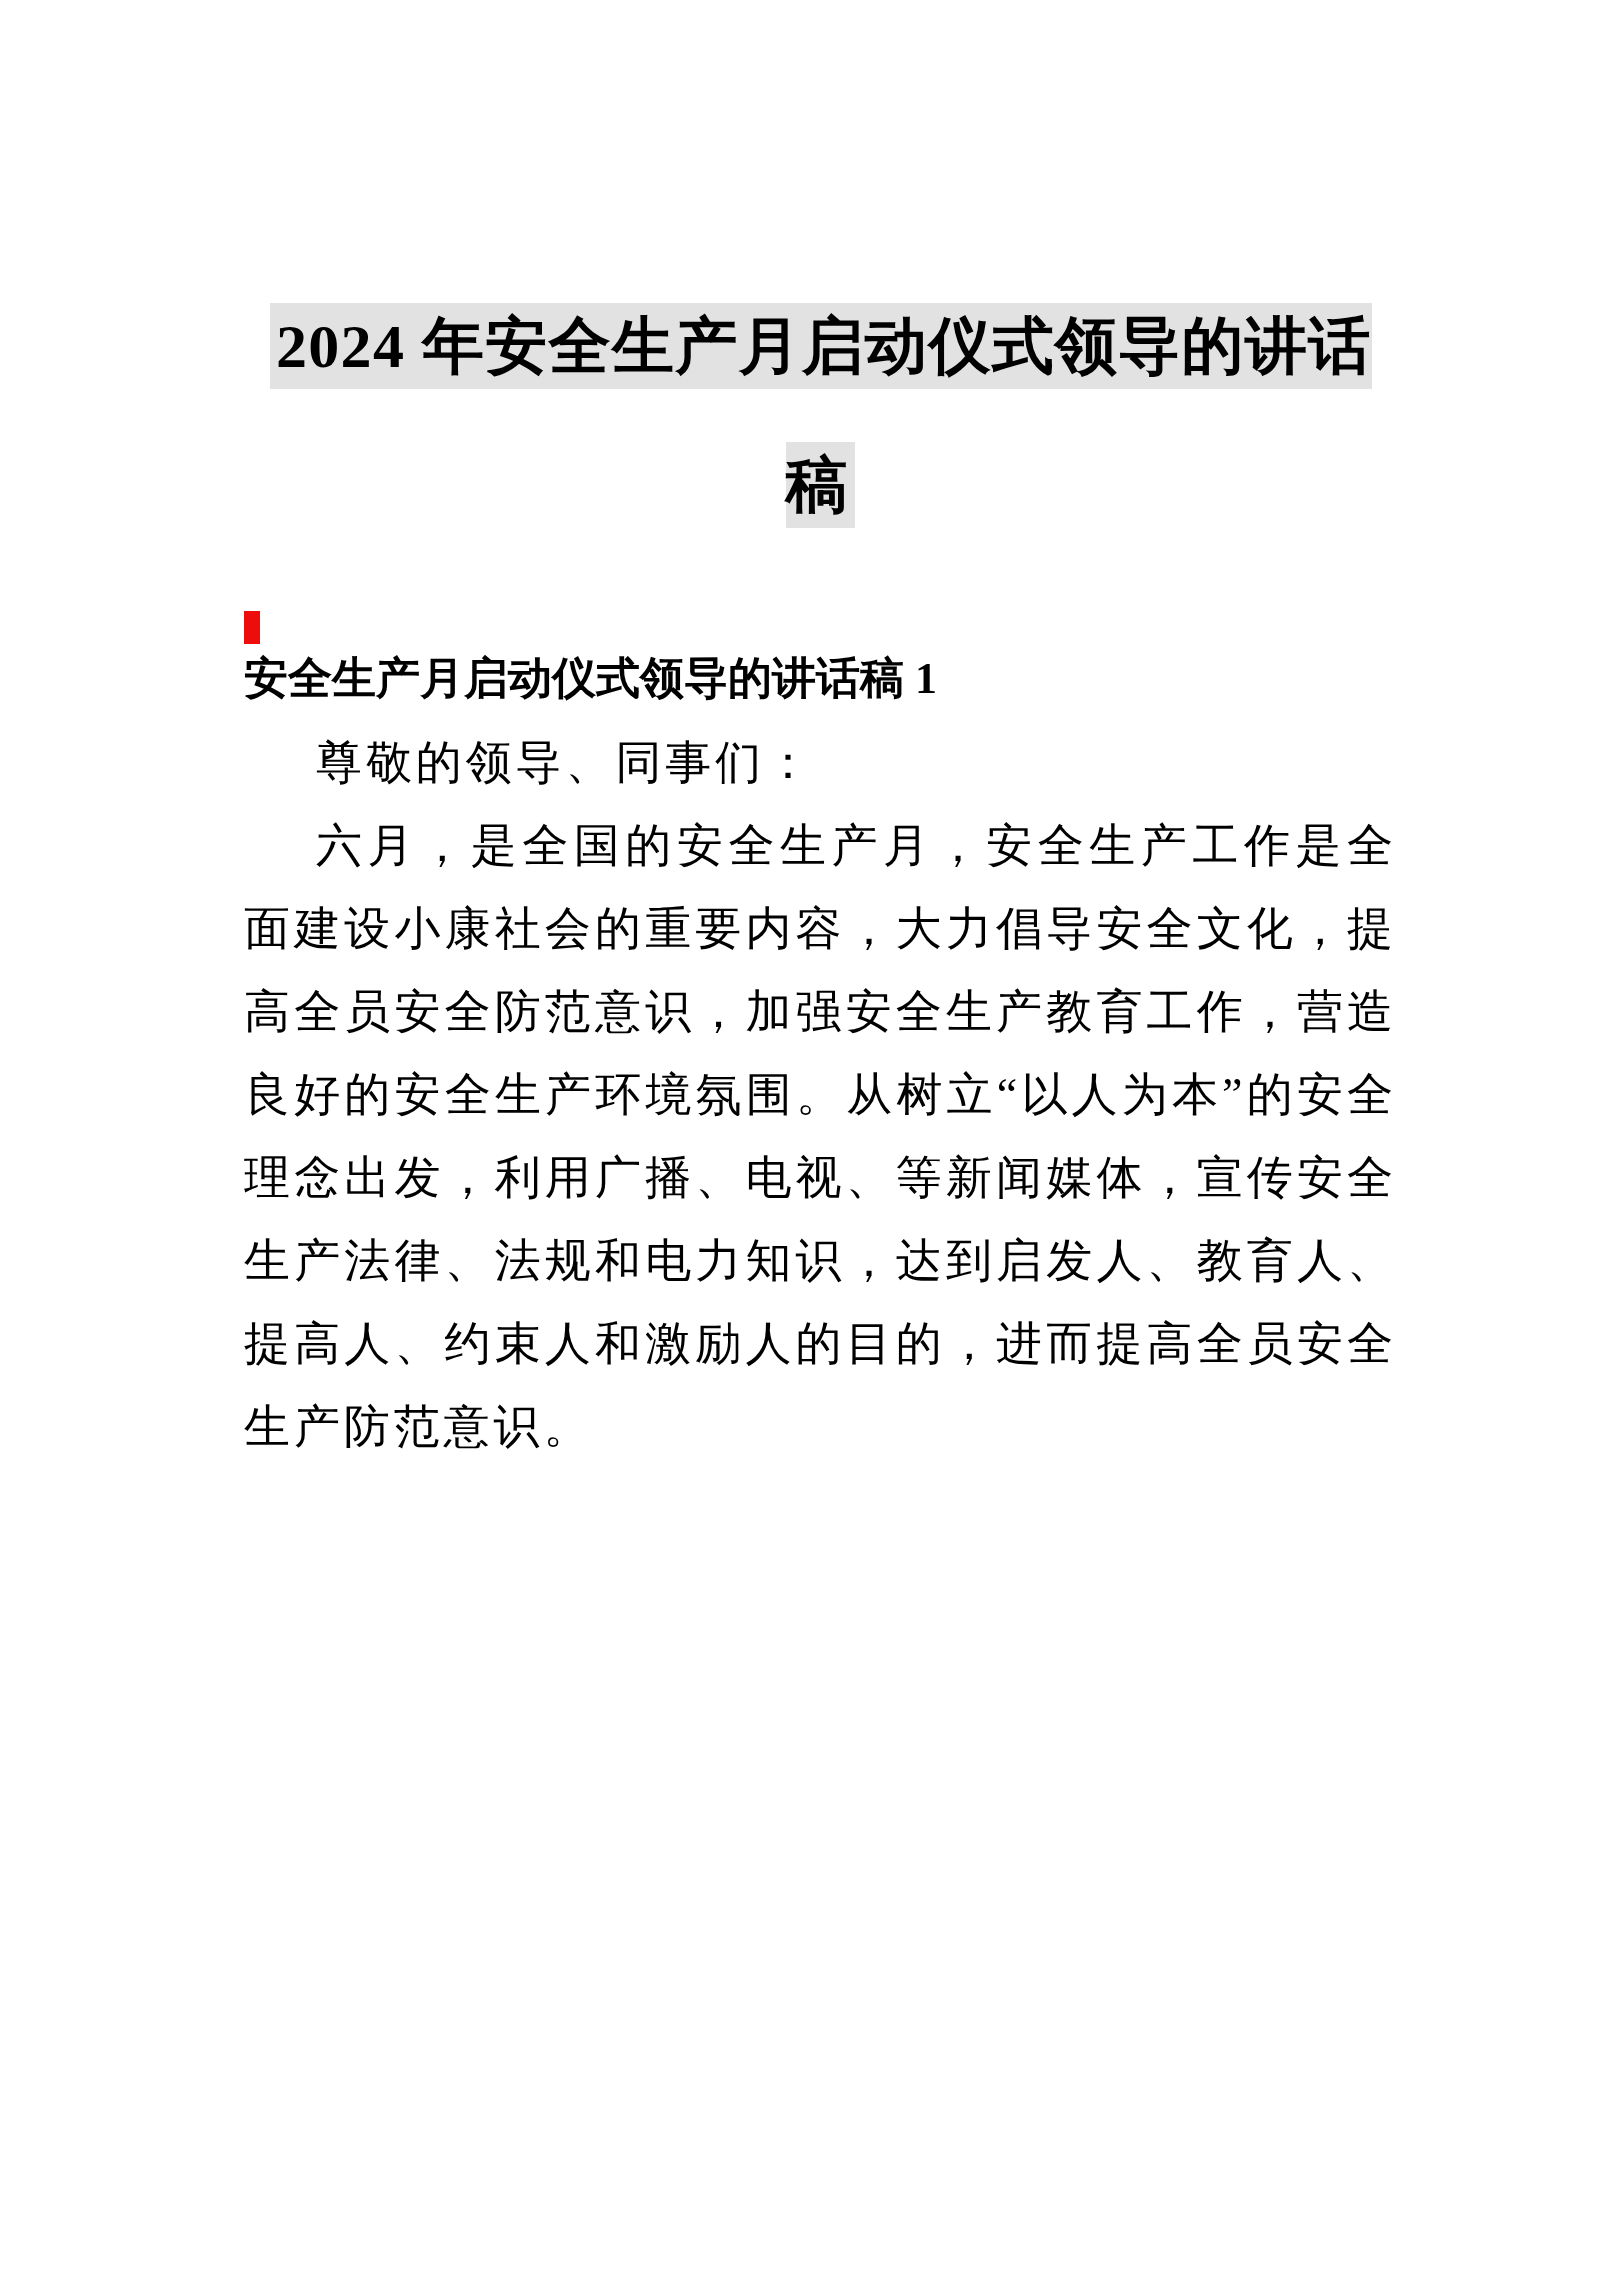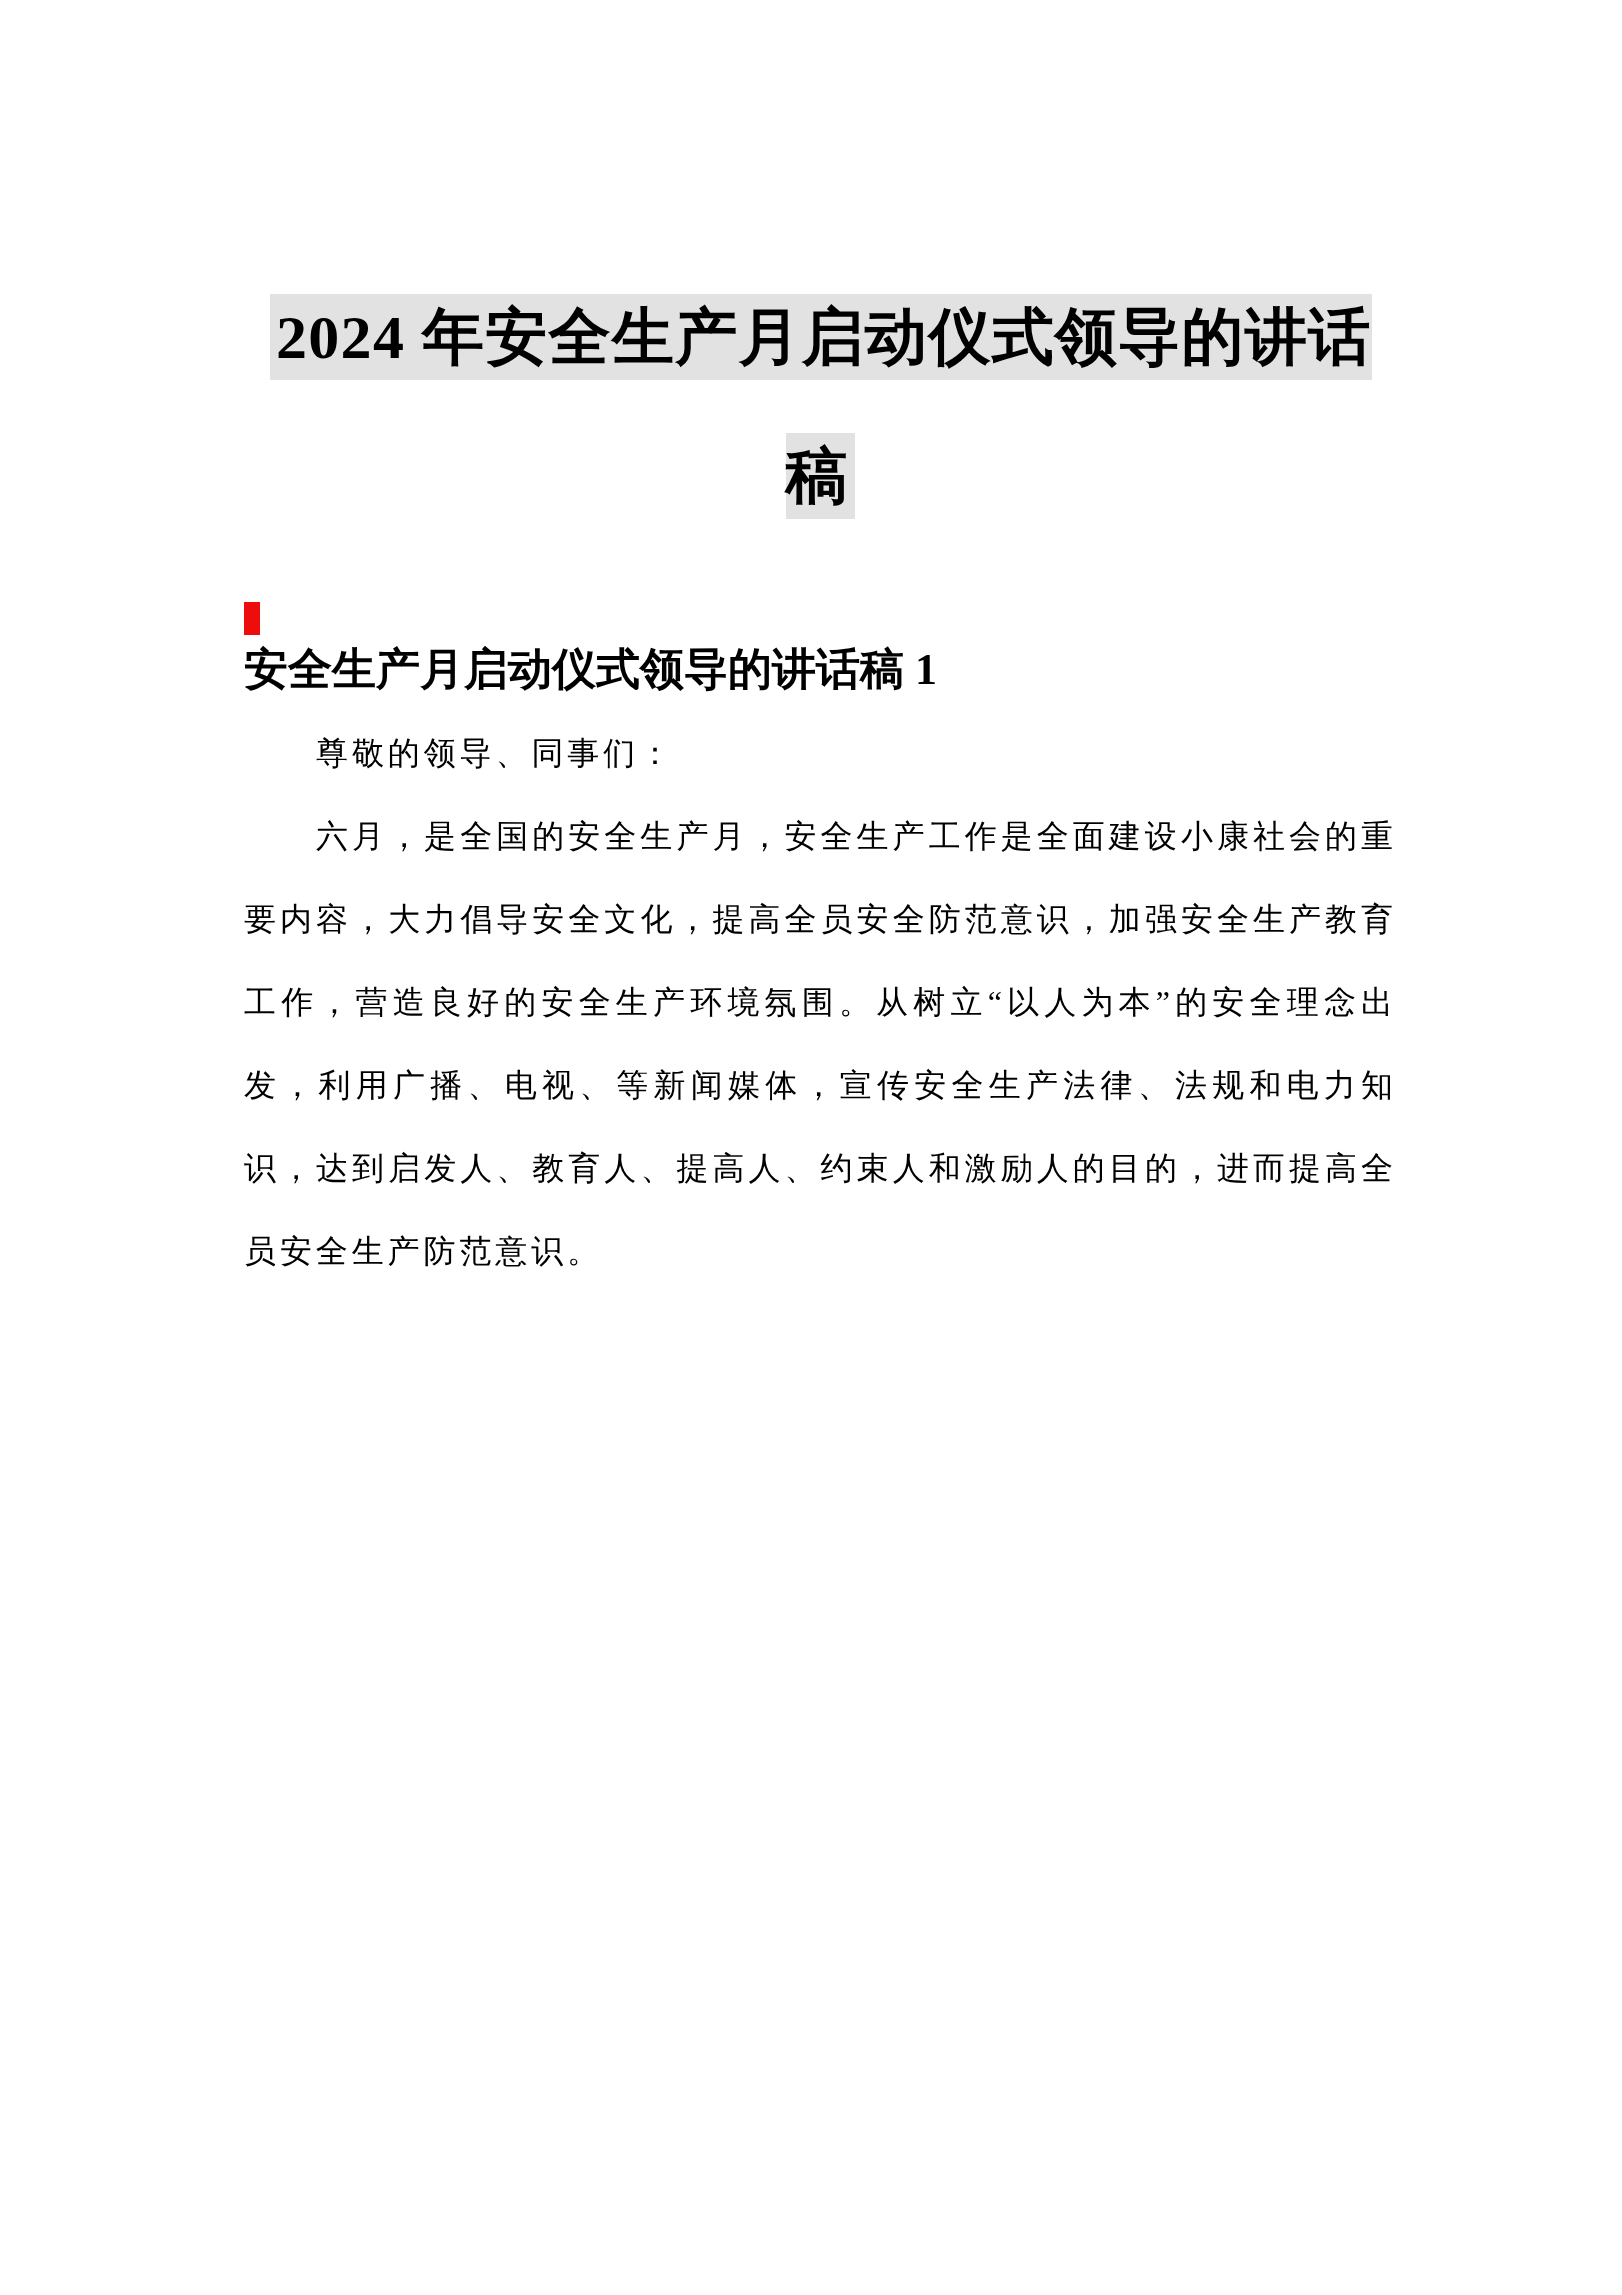--- a/index.html
+++ b/index.html
@@ -13,21 +13,21 @@
     height: 2295px;
     margin: 0 auto;
     background: #ffffff;
     overflow: hidden;
     font-family: "Liberation Serif", "DejaVu Serif", serif;
     color: #000000;
   }
   .content {
     position: absolute;
     left: 244px;
-    top: 6px;
+    top: 15px;
     width: 1153px;
   }
   
   .doc-title {
     margin-top: 262px;
     text-align: center;
     font-size: 62px;
     font-weight: bold;
     line-height: 139px;
     letter-spacing: 1.3px;
@@ -50,21 +50,21 @@
     flex: 0 0 auto;
     width: 16.4px;
     height: 33px;
     margin-top: 9.8px;
     margin-right: 6.5px;
     background: #ee0d0d;
   }
   
   .body-text {
     margin-top: 7.9px;
-    font-size: 32px;
+    font-size: 46px;
     line-height: 83px;
     letter-spacing: 3.9px;
     text-align: justify;
     line-break: strict;
   }
   .body-text p {
     margin: 0;
     padding: 0;
     text-indent: 72px;
   }

